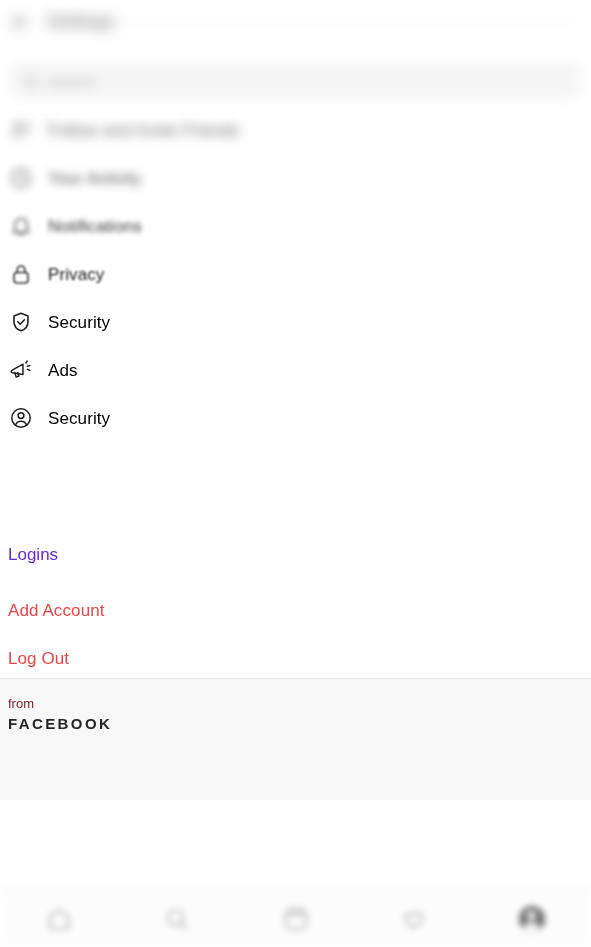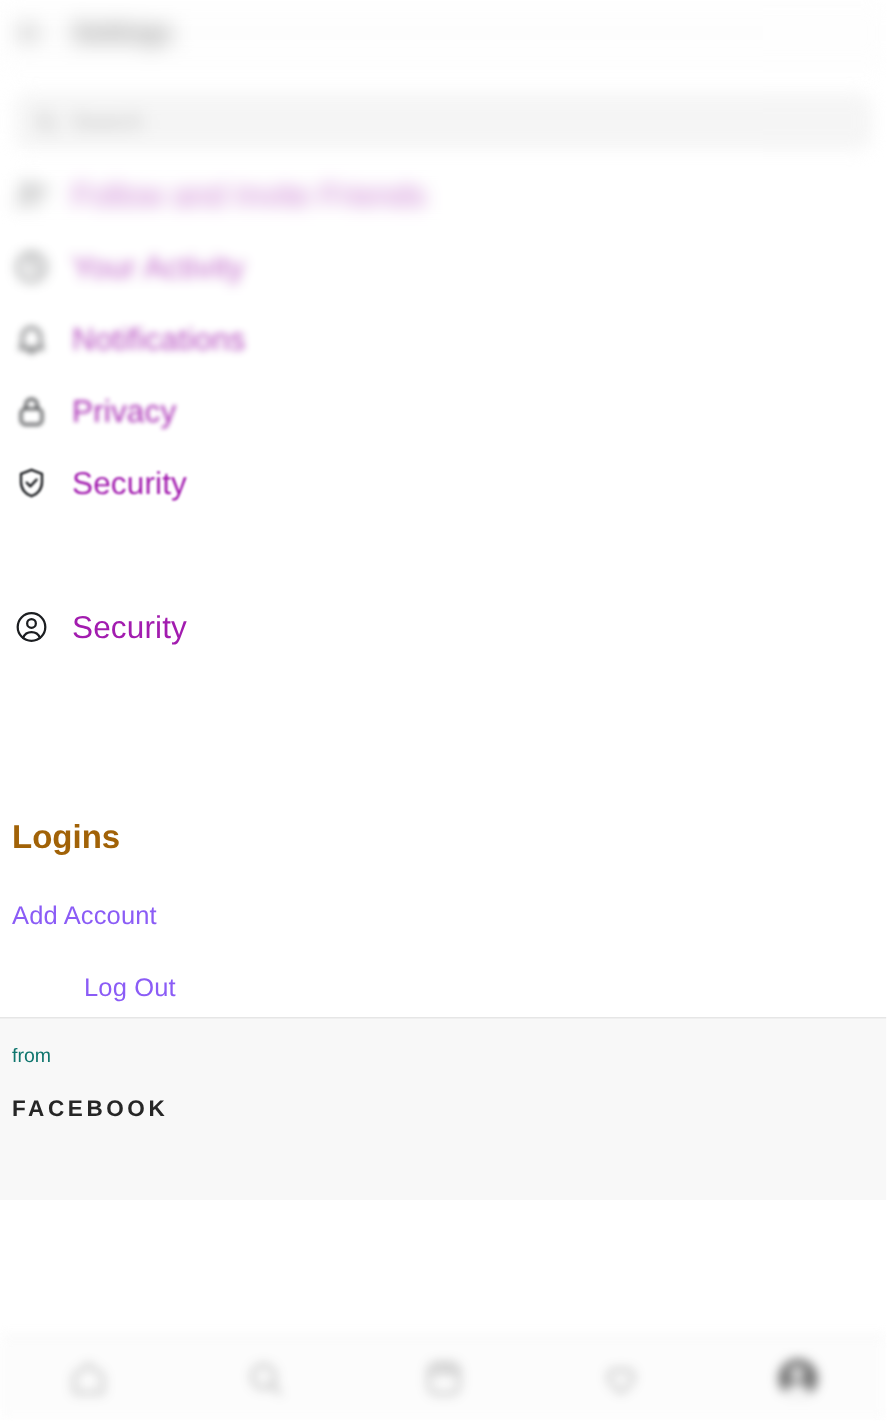--- a/index.html
+++ b/index.html
@@ -34,22 +34,22 @@
     height: 26px;
     margin-right: 14px;
     flex: 0 0 26px;
     display: flex;
     align-items: center;
     justify-content: center;
     color: #1c1e21;
   }
   .row .ico svg { display: block; }
   .row .lbl {
-    font-size: 21px;
-    color: #a21caf;
+    font-size: 17px;
+    color: #000000;
     letter-spacing: .1px;
     line-height: 1;
     white-space: nowrap;
   }
 
   
   .b-xxl { filter: blur(7px); opacity: .55; }
   .b-xl  { filter: blur(5.5px); opacity: .6; }
   .b-l   { filter: blur(4px); opacity: .68; }
   .b-m   { filter: blur(2.6px); opacity: .78; }
@@ -97,58 +97,58 @@
   }
   #searchbar .ph {
     font-size: 15px;
     color: #8e8e8e;
   }
 
   
   #logins-heading {
     position: absolute;
     left: 8px; top: 545px;
-    font-size: 22px;
-    font-weight: bold;
-    color: #a16207;
+    font-size: 17px;
+    font-weight: normal;
+    color: #6d28d9;
   }
 
   
   .linkrow {
     position: absolute;
     left: 8px;
     font-size: 17px;
-    color: #8b5cf6;
+    color: #ef4444;
     letter-spacing: .1px;
     white-space: nowrap;
     text-align: right;
   }
   #add-account { top: 601px; }
-  #log-out     { top: 649px; margin-left: 48px; }
+  #log-out     { top: 649px; }
 
   
   #footer {
     position: absolute;
     left: 0; top: 678px;
     width: 591px; height: 122px;
     background: #f8f8f8;
     border-top: 1px solid #e6e6e6;
     padding: 16px 0 0 8px;
   }
   #footer .from {
     font-size: 13px;
-    color: #0f766e;
+    color: #7f1d1d;
     line-height: 1.35;
   }
   #footer .brand {
     font-size: 15px;
     font-weight: bold;
     letter-spacing: 2.4px;
     color: #262626;
-    margin-top: 18px;
+    margin-top: 2px;
   }
 
   
   #bottomnav {
     position: absolute;
     left: 0; bottom: 0;
     width: 591px; height: 57px;
     background: #fbfbfb;
     border-top: 1px solid #e8e8e8;
     display: flex;
@@ -261,20 +261,32 @@
   <div class="row b-xs" style="top:298px">
     <span class="ico">
       <svg viewBox="0 0 24 24" width="24" height="24" fill="none" stroke="currentColor" stroke-width="1.6" stroke-linecap="round" stroke-linejoin="round">
         <path d="M12 3.2l7 2.7v5.6c0 4.4-2.9 8-7 9.3-4.1-1.3-7-4.9-7-9.3V5.9l7-2.7z"></path>
         <polyline points="8.8 11.8 11.2 14.2 15.4 9.8"></polyline>
       </svg>
     </span>
     <span class="lbl">Security</span>
   </div>
 
+  <div class="row" style="top:346px">
+    <span class="ico">
+      <svg viewBox="0 0 26 26" width="25" height="25" fill="none" stroke="currentColor" stroke-width="1.55" stroke-linecap="round" stroke-linejoin="round">
+        <path d="M3.4 12.6l11.1-6.3v10.9L3.4 15.3a1.4 1.4 0 0 1-1.1-1.35 1.4 1.4 0 0 1 1.1-1.35z"></path>
+        <path d="M5.9 15.1l1.6 4.6 2.9-.9-1.3-3.8"></path>
+        <line x1="17.6" y1="5.2" x2="18.9" y2="3.2"></line>
+        <line x1="19.2" y1="8.6" x2="21.6" y2="7.9"></line>
+        <line x1="19.2" y1="11.8" x2="21.5" y2="12.8"></line>
+      </svg>
+    </span>
+    <span class="lbl">Ads</span>
+  </div>
 
   <div class="row" style="top:394px">
     <span class="ico">
       <svg viewBox="0 0 24 24" width="24" height="24" fill="none" stroke="currentColor" stroke-width="1.5" stroke-linecap="round" stroke-linejoin="round">
         <circle cx="12" cy="12" r="9.2"></circle>
         <circle cx="12" cy="9.6" r="2.9"></circle>
         <path d="M6.4 19.2a6 6 0 0 1 11.2 0"></path>
       </svg>
     </span>
     <span class="lbl">Security</span>

